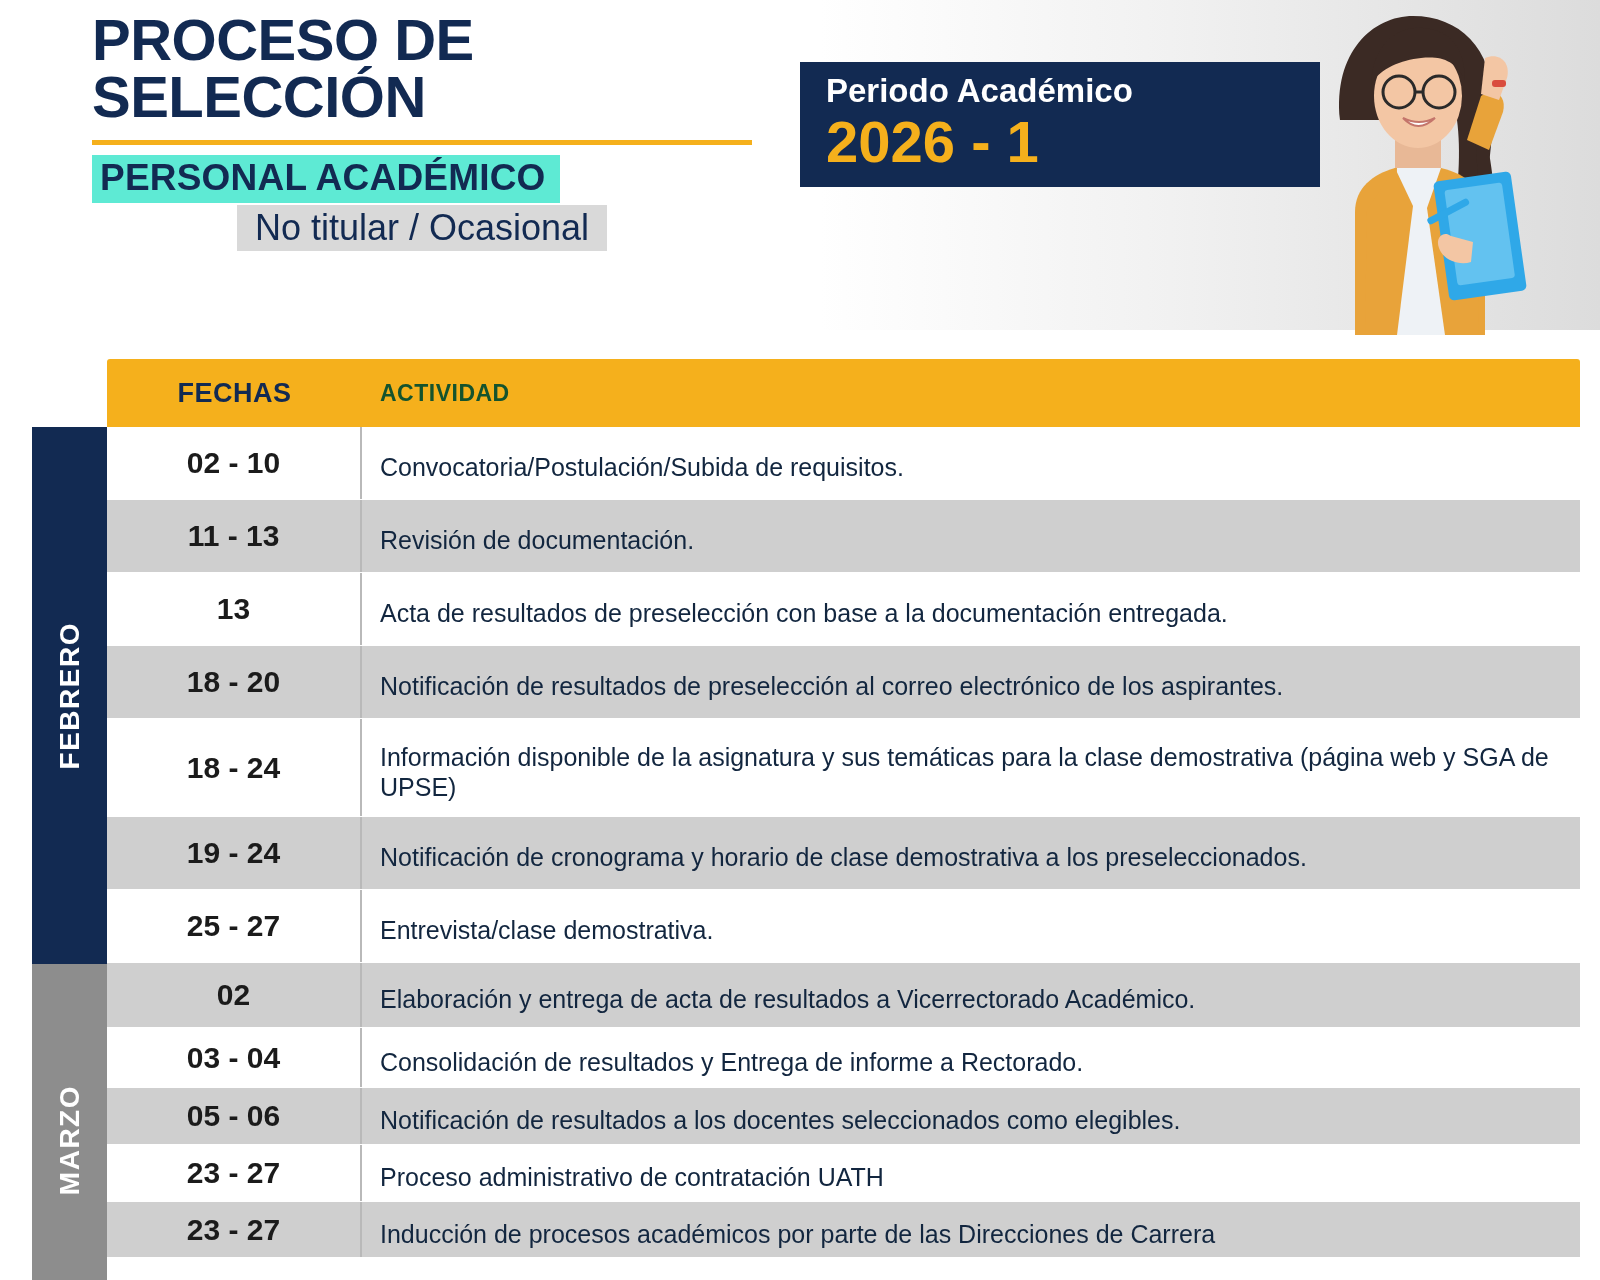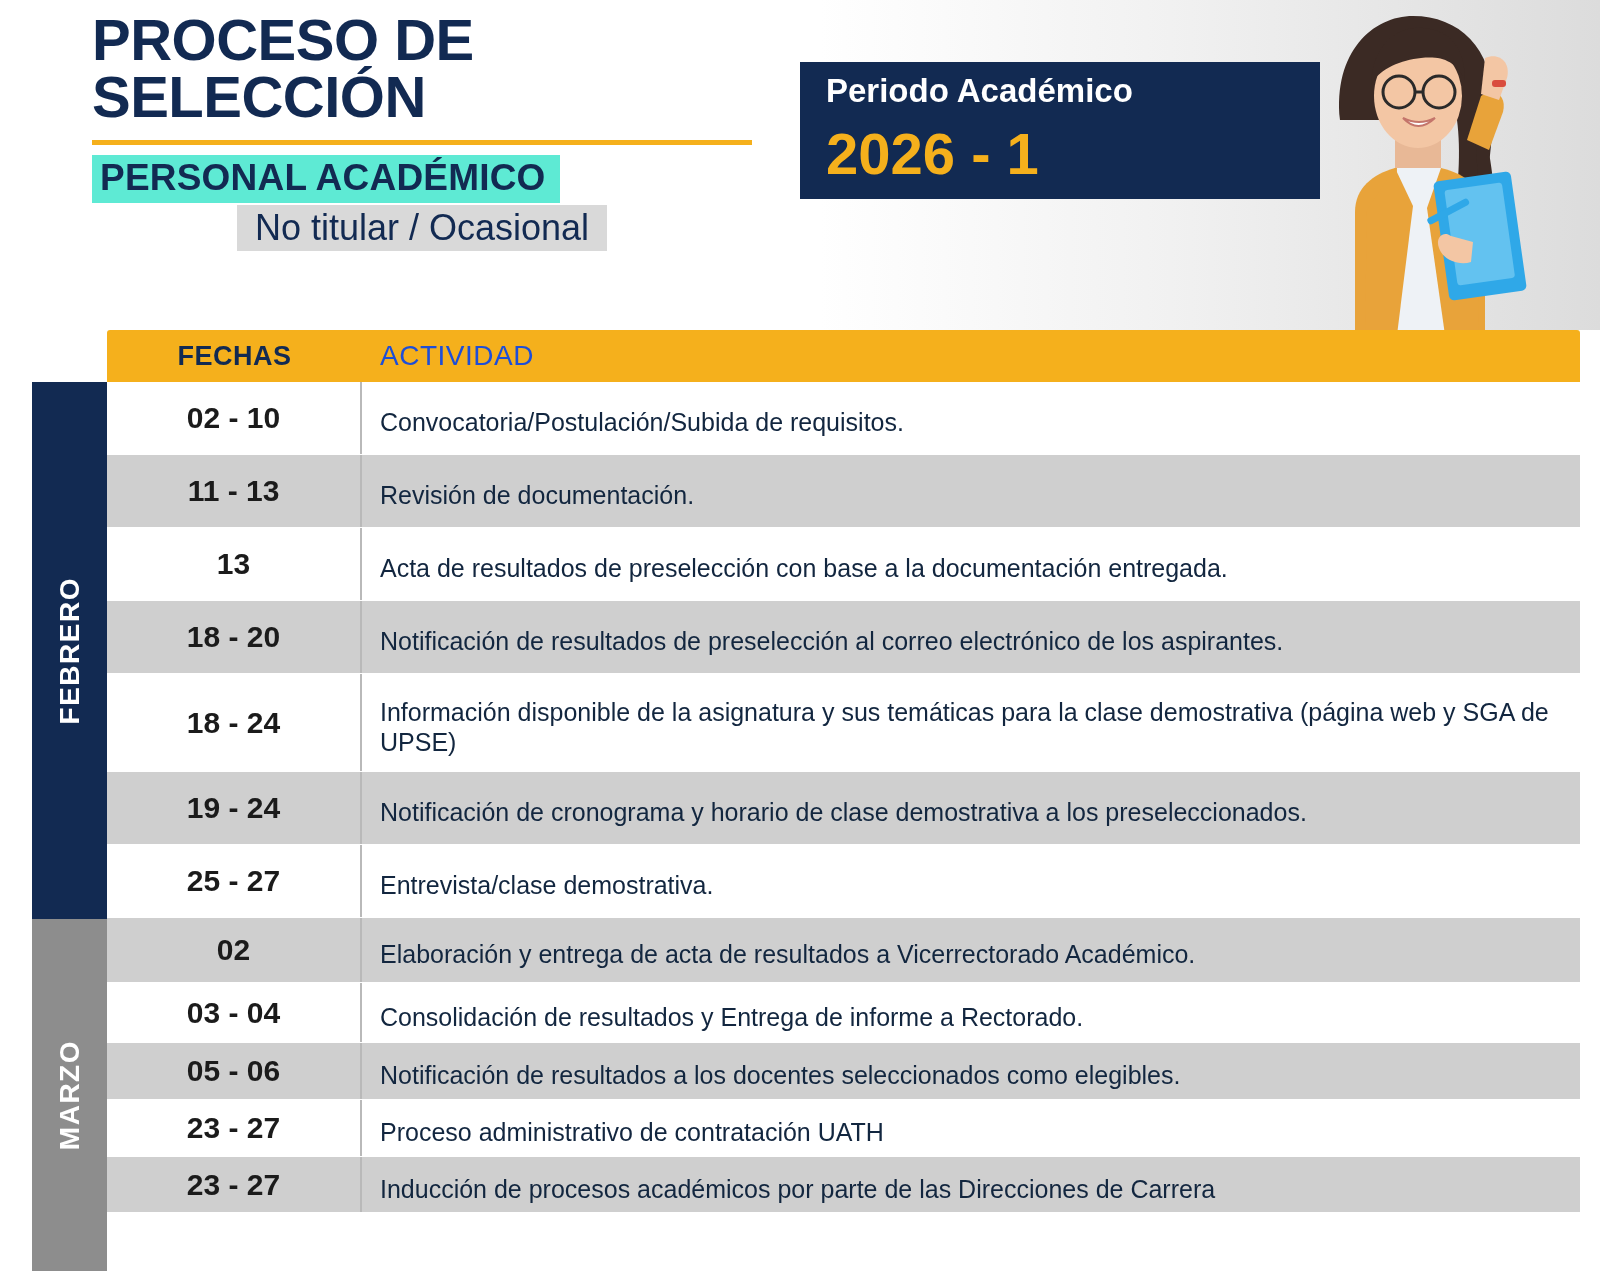--- a/index.html
+++ b/index.html
@@ -81,59 +81,60 @@
     font-size: 33px;
     font-weight: 700;
     color: #ffffff;
     line-height: 1.05;
   }
   .periodo-year {
     font-size: 58px;
     font-weight: 700;
     color: #f5b01c;
     line-height: 1.0;
-    margin-top: 16px;
+    margin-top: 4px;
   }
 
   
   .person {
     position: absolute;
     right: 55px; top: 0;
     width: 300px; height: 335px;
   }
 
   
   .table-area {
     position: relative;
     margin-left: 32px;
     margin-right: 20px;
     width: 1548px;
   }
   .table-head {
     display: flex;
     margin-left: 75px;
     background: #f5b01c;
-    height: 52px;
+    height: 68px;
     align-items: center;
     border-radius: 3px 3px 0 0;
+    margin-top: 29px;
   }
   .th-fechas {
     width: 255px;
     text-align: center;
     font-size: 27px;
     font-weight: 700;
     color: #122a52;
     letter-spacing: 0.5px;
   }
   .th-actividad {
     flex: 1;
     padding-left: 18px;
-    font-size: 28px;
-    font-weight: 400;
-    color: #1d4ed8;
+    font-size: 23px;
+    font-weight: 700;
+    color: #14532d;
     letter-spacing: 0.5px;
   }
 
   .body-wrap { display: flex; }
   .month-col {
     width: 75px;
     display: flex;
     flex-direction: column;
   }
   .month-cell {

